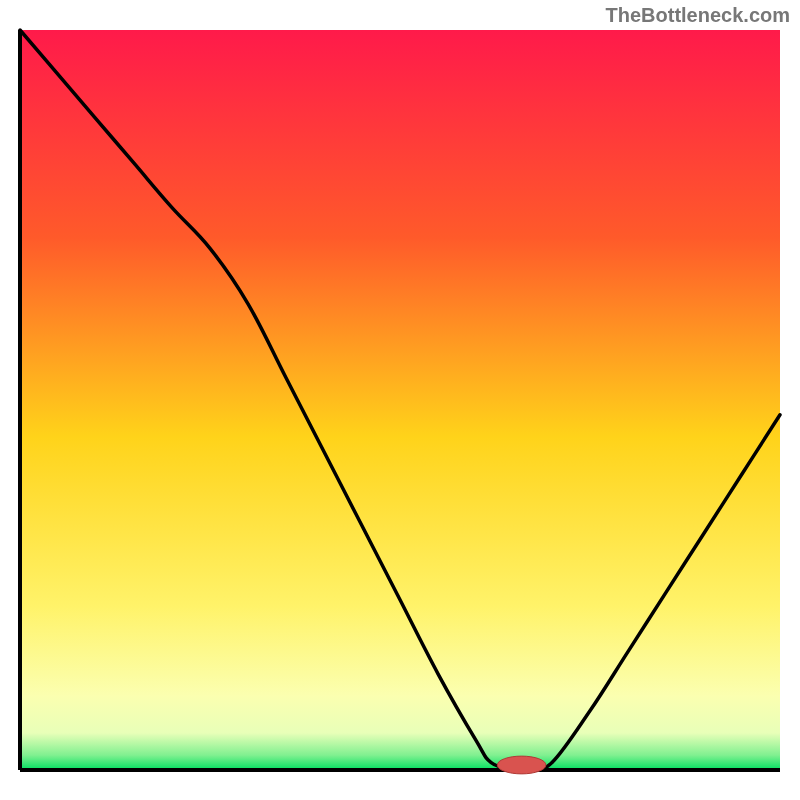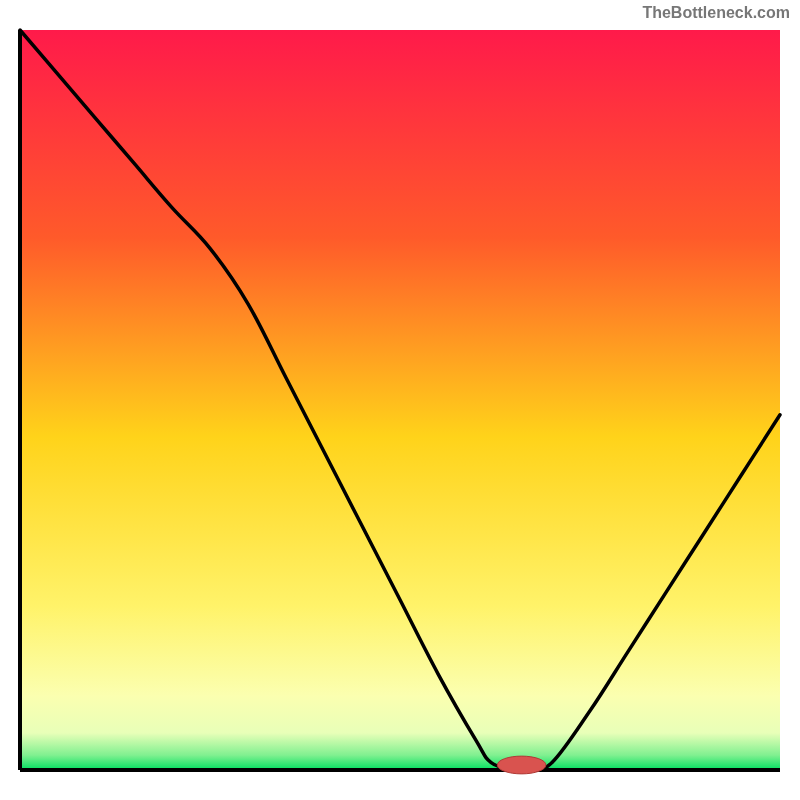--- a/index.html
+++ b/index.html
@@ -13,21 +13,21 @@
   .chart-container {
     position: relative;
     width: 800px;
     height: 800px;
   }
   .watermark {
     position: absolute;
     top: 4px;
     right: 10px;
     font-family: Arial, Helvetica, sans-serif;
-    font-size: 16px;
+    font-size: 20px;
     font-weight: bold;
     color: #777777;
     z-index: 10;
     letter-spacing: 0px;
   }
   svg.plot {
     position: absolute;
     left: 0;
     top: 0;
   }

